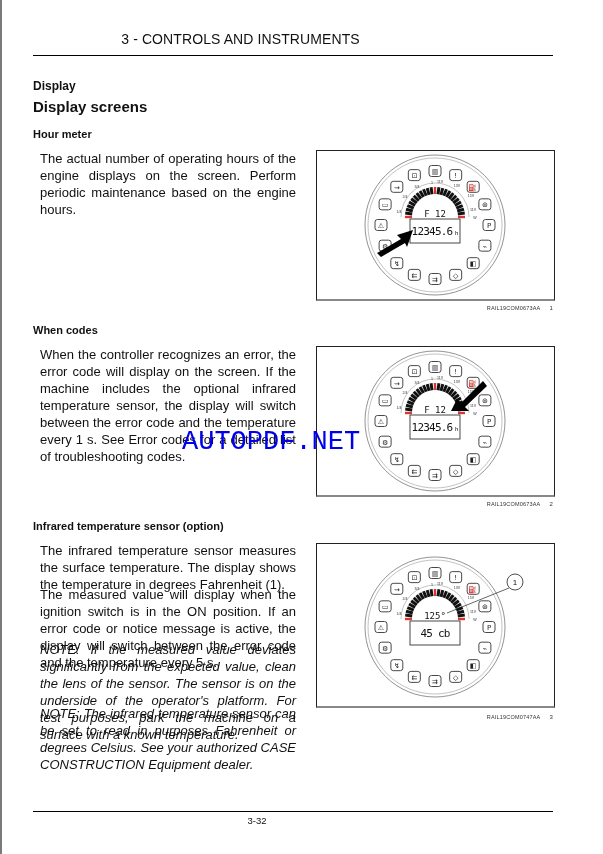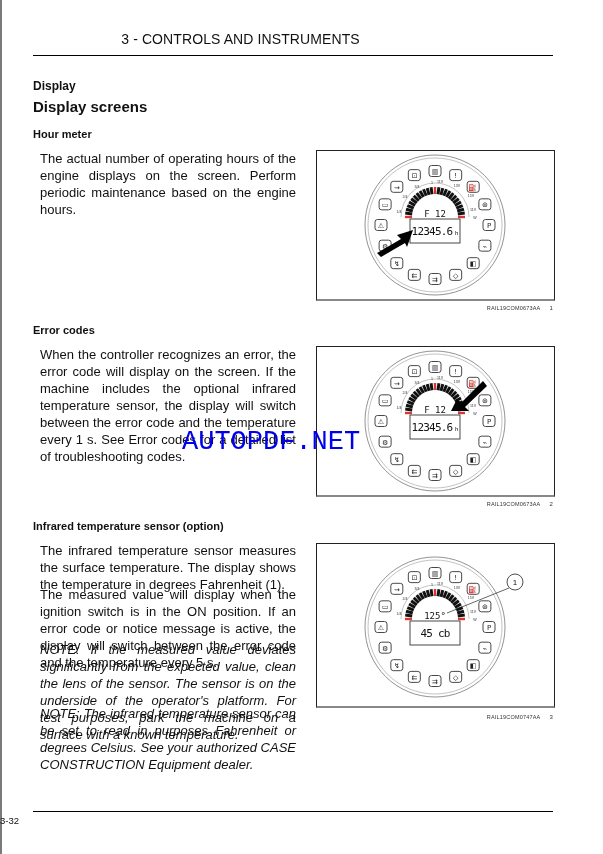--- a/index.html
+++ b/index.html
@@ -5,21 +5,21 @@
   html, body { margin: 0; padding: 0; }
   body {
     width: 603px; height: 854px; position: relative; overflow: hidden;
     background: #ffffff; font-family: "Liberation Sans", sans-serif; color: #111;
   }
   .left-edge { position: absolute; left: 0; top: 0; width: 2px; height: 854px; background: #7a7a7a; }
   .running-head { position: absolute; top: 31px; left: 0; width: 481px; text-align: center; font-size: 14px; letter-spacing: 0.1px; }
   .rule { position: absolute; left: 33px; width: 520px; height: 1px; background: #000; }
   .rule.top { top: 55px; }
   .rule.bottom { top: 811px; }
-  .folio { position: absolute; top: 815px; left: 0; width: 514px; font-size: 9.5px; }
+  .folio { position: absolute; top: 815px; left: 0; width: 514px; text-align: center; font-size: 9.5px; }
   .h-section { position: absolute; left: 33px; top: 67px; font-size: 12px; font-weight: bold; margin-top: 12px; }
   .h-title { position: absolute; left: 33px; top: 98px; font-size: 15px; font-weight: bold; }
   .h-sub { position: absolute; left: 33px; font-size: 11px; font-weight: bold; }
   .para { position: absolute; left: 40px; width: 256px; font-size: 13px; line-height: 17px; text-align: justify; }
   .para.note { font-style: italic; }
   .fig { position: absolute; left: 316px; width: 237px; border: 1px solid #222; border-bottom: 2px solid #888; background: #fff; overflow: hidden; }
   .fig svg { display: block; }
   .cap { position: absolute; left: 440px; width: 113px; text-align: right; font-size: 5.5px; color: #333; letter-spacing: 0.2px; }
   .cap .num { margin-left: 9px; font-size: 6px; }
   .watermark { position: absolute; left: 182px; top: 427px; font-size: 27px; color: #0000ee; letter-spacing: 0px; font-family: Liberation Mono, monospace; }
@@ -145,21 +145,21 @@
       <rect x="93" y="68" width="50" height="24" fill="#fff" stroke="#333" stroke-width="0.9"></rect>
       <text x="115" y="84" font-size="11" text-anchor="middle" fill="#111" font-family="DejaVu Sans Mono, monospace" letter-spacing="-0.8">12345.6</text>
       <text x="138" y="84" font-size="6" fill="#111" font-family="Liberation Sans, sans-serif">h</text>
       <polygon points="96,79 80,84 84,88 60,102 64,106 88,92 90,96" fill="#000"></polygon>
     </svg>
 </div>
 <div class="cap" style="top:305px">
   <span>RAIL19COM0673AA</span><span class="num">1</span>
 </div>
 
-<div class="h-sub" style="top:324px">Error codes</div>
+<div class="h-sub" style="top:324px">When codes</div>
 <div class="para" style="top:346px">When the controller recognizes an error, the error code will display on the screen. If the machine includes the optional infrared temperature sensor, the display will switch between the error code and the temperature every 1 s. See Error codes for a detailed list of troubleshooting codes.</div>
 
 <div class="fig" style="top:346px; height:148px">
   <svg class="gauge" width="237" height="148" viewBox="0 0 237 148">
       <circle cx="118" cy="74" r="70" fill="none" stroke="#777" stroke-width="0.8"></circle>
       <circle cx="118" cy="74" r="67" fill="none" stroke="#999" stroke-width="0.6"></circle>
       <g>
         <rect x="112" y="14.5" width="12" height="11" rx="2.5" fill="#fff" stroke="#333" stroke-width="0.9"></rect>
         <text x="118" y="23" text-anchor="middle" font-size="7" font-family="DejaVu Sans, sans-serif" fill="#222">▥</text>
       </g>

